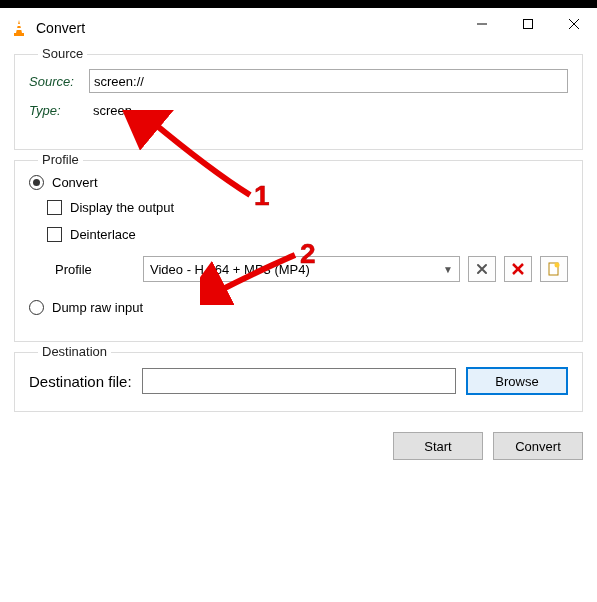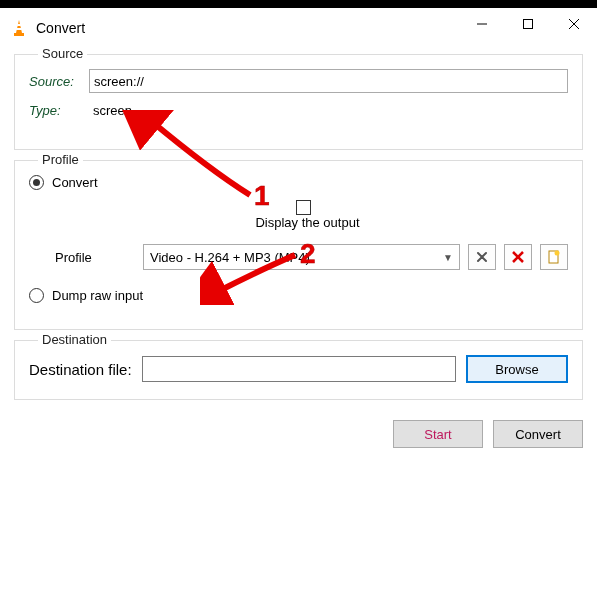--- a/index.html
+++ b/index.html
@@ -13,34 +13,34 @@
 .fieldset-legend { position: absolute; top: -9px; left: 23px; background: #fff; padding: 0 4px; font-size: 13px; color: #222; }
 .row { display: flex; align-items: center; margin-bottom: 10px; }
 .row:last-child { margin-bottom: 15px; }
 .label { width: 60px; font-size: 13px; color: #14532d; font-style: italic; }
 .text-input { flex: 1; height: 24px; border: 1px solid #7a7a7a; padding: 9px 4px; font-size: 13px; font-family: inherit; }
 .text-input.readonly { border: 1px solid #ababab; background: #fff; }
 .type-val { padding-left: 4px; font-size: 13px; }
 .radio-row { display: flex; align-items: center; margin-bottom: 10px; }
 .radio { width: 15px; height: 15px; border-radius: 50%; border: 1px solid #333; margin-right: 8px; display: flex; align-items: center; justify-content: center; }
 .radio.checked::after { content: ""; width: 7px; height: 7px; border-radius: 50%; background: #333; display: block; }
-.checkbox-row { display: flex; align-items: center; margin: 0 0 12px 18px; flex-direction: column; }
+.checkbox-row { display: flex; align-items: center; margin: 0 0 12px 18px; }
 .checkbox { width: 15px; height: 15px; border: 1px solid #333; margin-right: 8px; }
 .profile-row { display: flex; align-items: center; margin: 14px 0 18px 18px; gap: 8px; }
 .profile-label { width: 80px; margin-left: 8px; }
 .select { flex: 1; height: 26px; border: 1px solid #ababab; background: #fff; padding: 0 6px; display: flex; align-items: center; justify-content: space-between; cursor: pointer; }
 .select-arrow { font-size: 10px; color: #555; }
 .icon-btn { width: 28px; height: 26px; border: 1px solid #ababab; background: #fdfdfd; display: flex; align-items: center; justify-content: center; cursor: pointer; }
 .dest-row { display: flex; align-items: center; gap: 10px; }
 .dest-label { font-size: 15px; }
 .dest-input { flex: 1; height: 26px; border: 1px solid #7a7a7a; padding: 2px 4px; }
 .browse-btn { width: 102px; height: 28px; border: 2px solid #0078d7; background: #e5f1fb; cursor: pointer; font-size: 13px; }
 .footer { display: flex; justify-content: flex-end; gap: 10px; padding: 10px 14px 0; }
 .footer-btn { width: 90px; height: 28px; border: 1px solid #ababab; background: #e1e1e1; font-size: 13px; cursor: pointer; }
-.footer-btn.disabled { color: #be185d; cursor: default; }
+.footer-btn.disabled { color: #000000; cursor: default; }
 .annotation-arrow { position: absolute; pointer-events: none; z-index: 100; }
 .annotation-num { position: absolute; font-family: Arial, sans-serif; font-size: 28px; font-weight: 900; color: #e60000; pointer-events: none; z-index: 101; -webkit-text-stroke: 0.5px #a00; }
 </style>
 </head>
 <body>
 
 <div class="titlebar">
   <span class="titlebar-icon">
     <svg viewBox="0 0 18 18">
         <path d="M9 1 L12 14 L6 14 Z" fill="#ff8c00"></path>
@@ -83,20 +83,24 @@
 
 <fieldset class="fieldset">
   <span class="fieldset-legend">Profile</span>
   <div class="radio-row">
     <span class="radio checked"></span>
     <span>Convert</span>
   </div>
   <div class="checkbox-row">
     <span class="checkbox"></span>
     <span>Display the output</span>
+  </div>
+  <div class="checkbox-row">
+    <span class="checkbox"></span>
+    <span>Deinterlace</span>
   </div>
   <div class="profile-row">
     <span class="profile-label">Profile</span>
     <div class="select">
       <span>Video - H.264 + MP3 (MP4)</span>
       <span class="select-arrow">▼</span>
     </div>
     <div class="icon-btn">
       <svg width="14" height="14">
           <path d="M3 11 L11 3 M3 3 L11 11" stroke="#555" stroke-width="2" stroke-linecap="round"></path>

